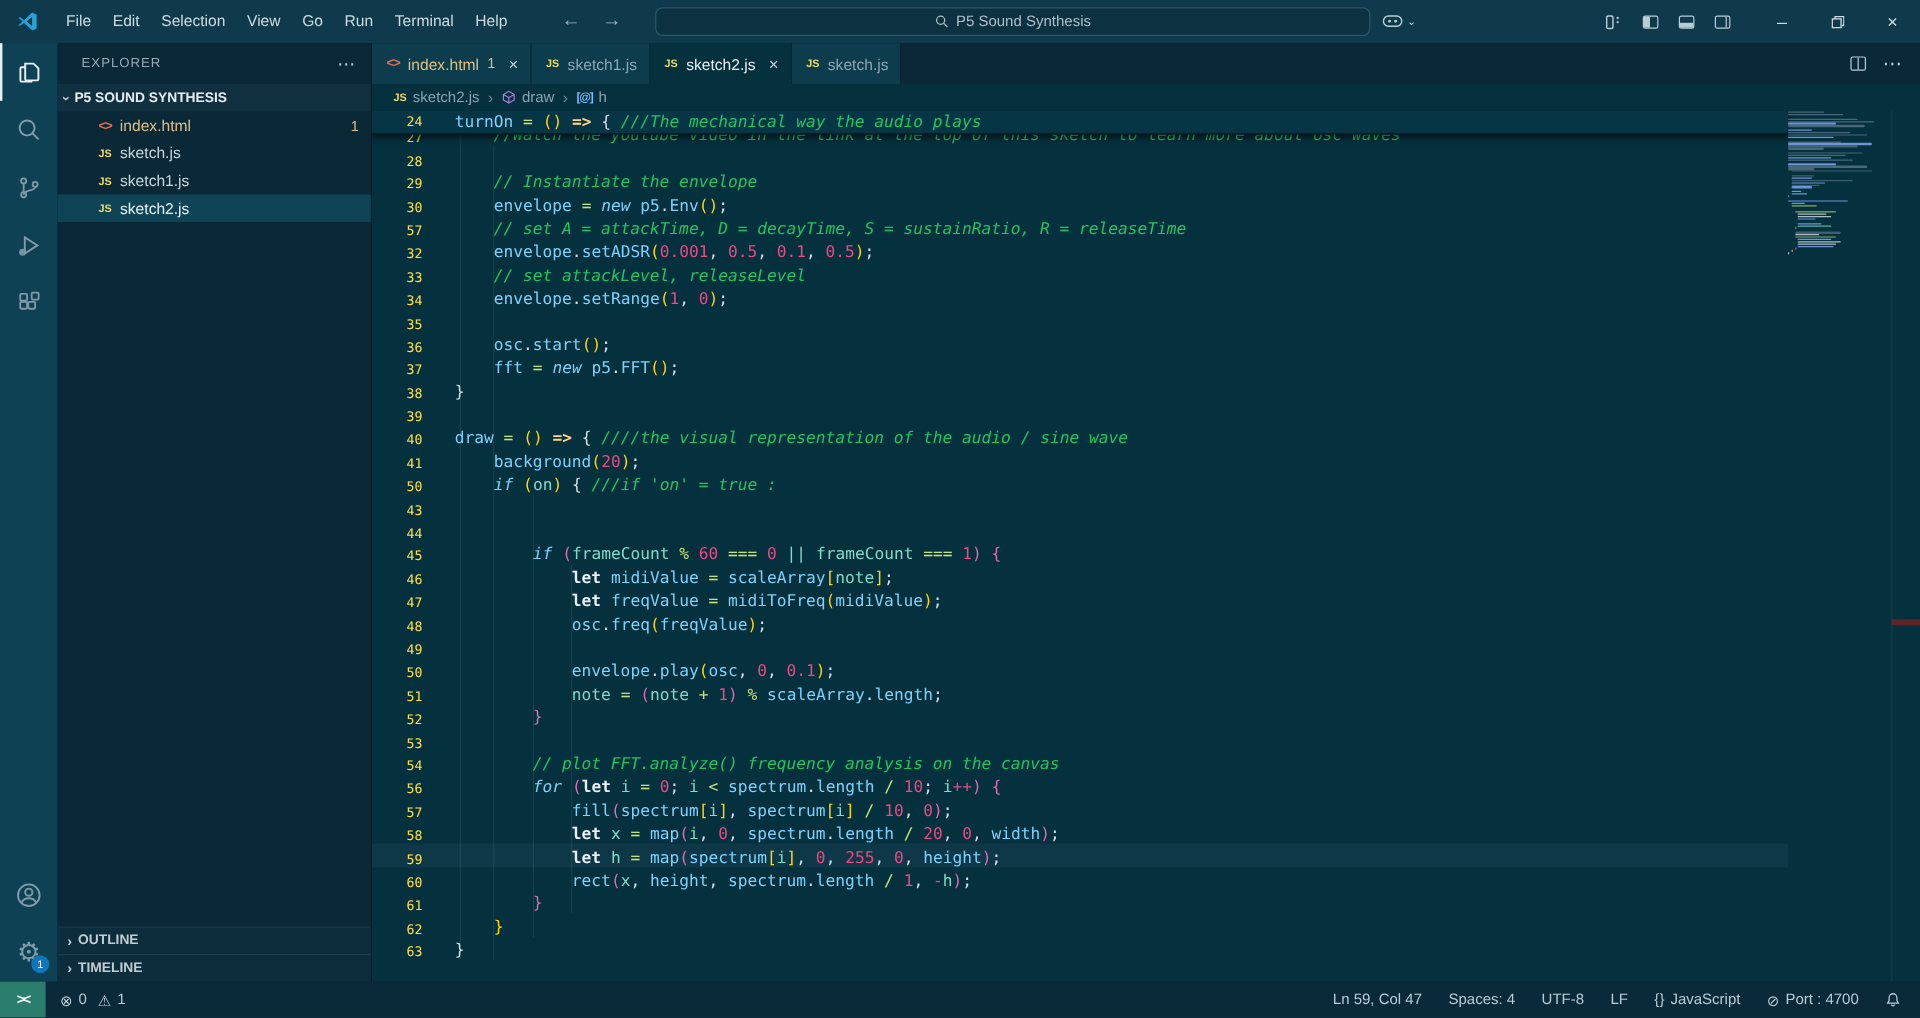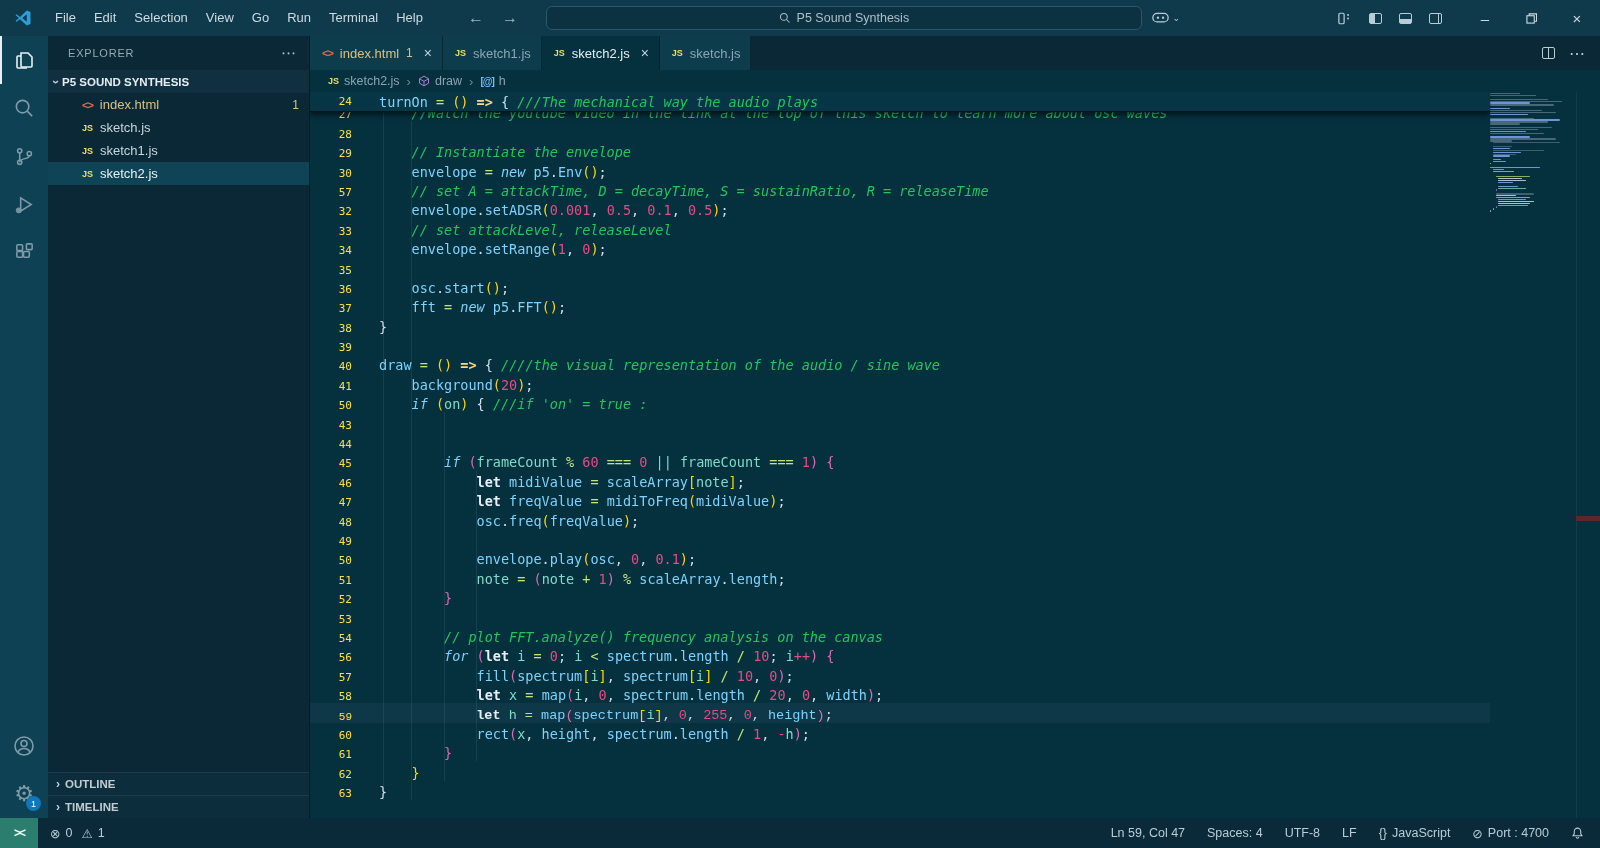--- a/index.html
+++ b/index.html
@@ -65,21 +65,21 @@
 
   #breadcrumb{height:22px;display:flex;align-items:center;gap:7px;padding-left:18px;font-size:12.5px;color:#8ba4b4;}
   .bc-sep{color:#6d8898;font-size:13px;}
   .bc-item{display:flex;align-items:center;gap:5px;}
   .sym-var{color:#75beff;font-size:10px;font-weight:bold;letter-spacing:-1px;}
 
   
   #viewport{position:relative;flex:1;overflow:hidden;font-family:"DejaVu Sans Mono",monospace;font-size:13.5px;}
   #code-lines{position:absolute;left:0;top:10px;right:110px;}
   .crow{height:19.4px;display:flex;align-items:flex-end;white-space:pre;}
-  .crow.current{background:rgba(190,225,255,.05);font-family:Liberation Mono, monospace;}
+  .crow.current{background:rgba(190,225,255,.05);}
   .gut{width:42px;flex:none;text-align:right;color:#fde047;font-size:11px;}
   .ctext{margin-left:27px;}
   .guide{position:absolute;width:1px;background:rgba(95,140,160,.18);}
 
   .tk-id{color:#7dd3fc;}
   .tk-cy{color:#7fdbca;}
   .tk-kw{color:#7dd3fc;font-style:italic;}
   .tk-let{color:#e8eef5;font-weight:bold;}
   .tk-num{color:#e84a85;}
   .tk-op{color:#c5e478;}

